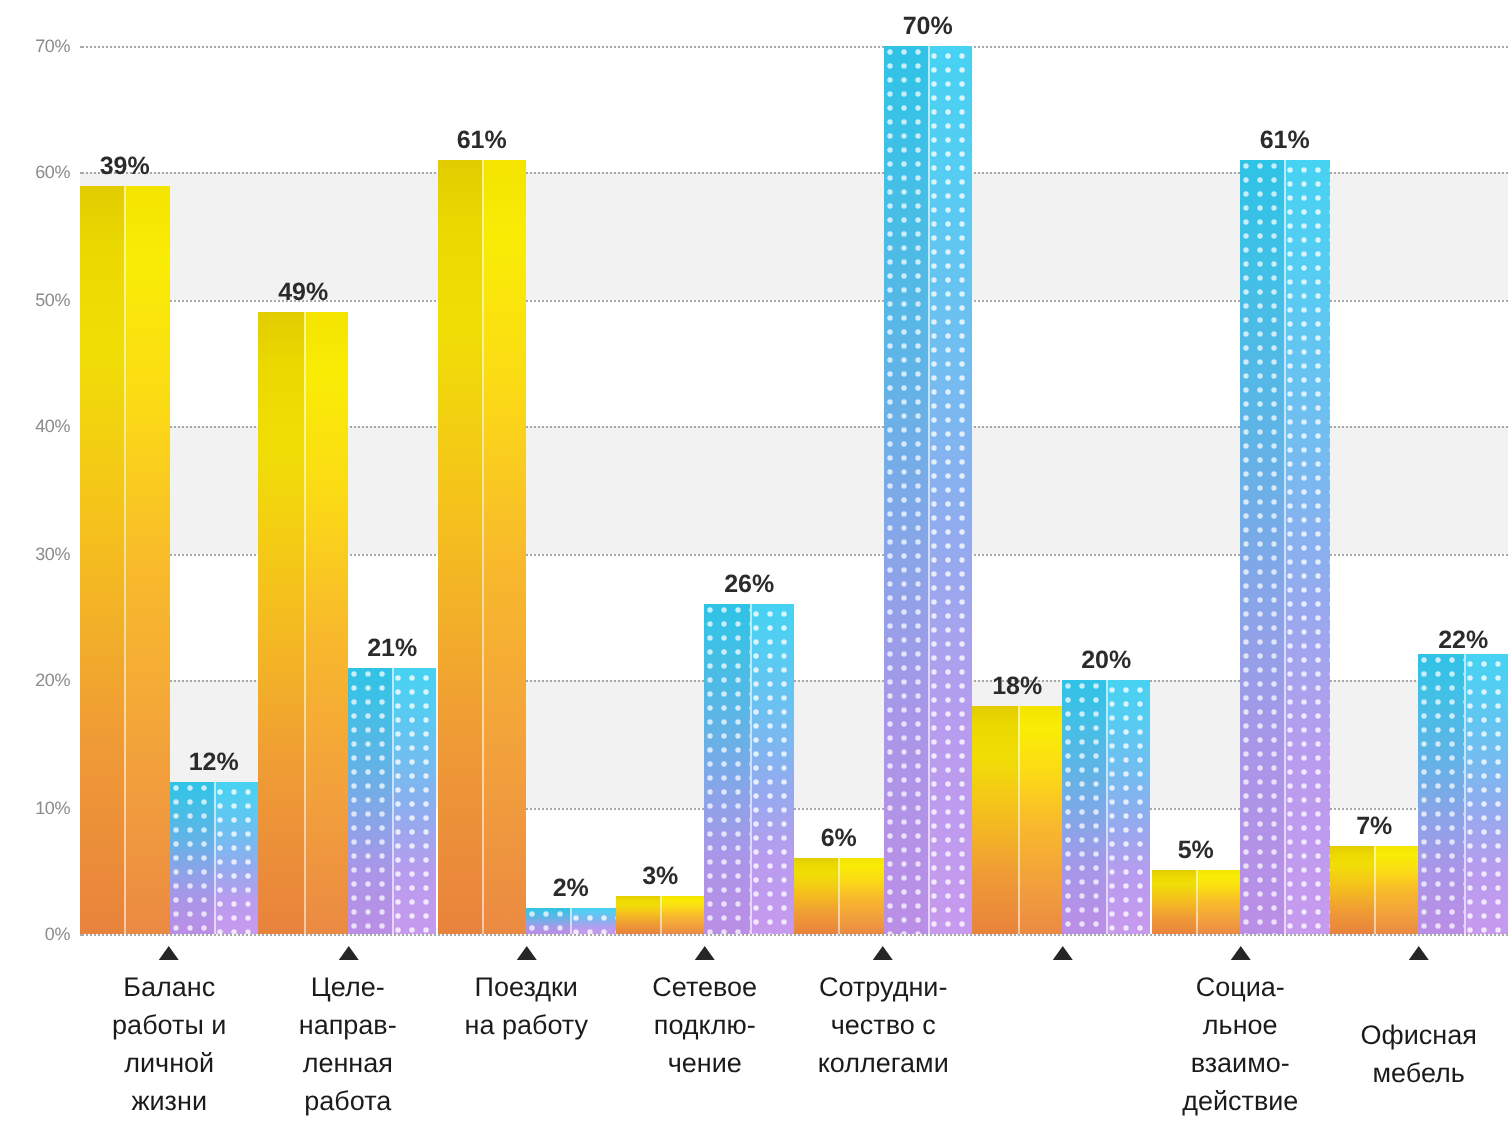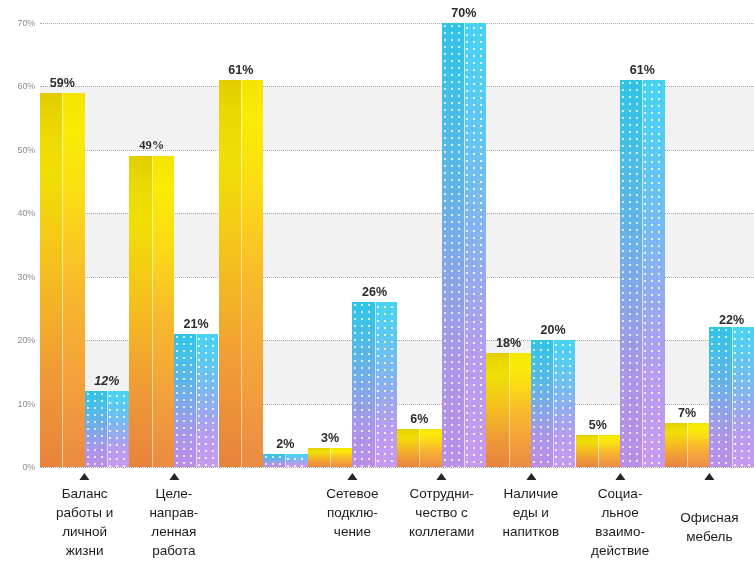--- a/index.html
+++ b/index.html
@@ -130,31 +130,31 @@
       <div class="gridline" style="top: 317.143px; border-top-color: rgb(155, 155, 155);"></div>
       <div class="gridline" style="top: 380.571px; border-top-color: rgb(155, 155, 155);"></div>
       <div class="gridline axis-zero" style="top: 444px; border-top-color: rgb(155, 155, 155);"></div>
     </div>
 
   <div id="bars-layer" style="position: absolute; left: 40px; top: 23px; width: 714px; height: 444px;">
       <div class="bar bar-warm" style="left: 0.125px; width: 44.5px; height: 374.229px;">
         <div class="half half-a"></div>
         <div class="half half-b"></div>
       </div>
-      <div class="value-label" style="left: 22.375px; bottom: 377.229px; color: rgb(43, 43, 43);">59%</div>
+      <div class="value-label" style="left: 22.375px; bottom: 377.229px; color: rgb(43, 43, 43);">39%</div>
       <div class="bar bar-cool" style="left: 44.625px; width: 44.5px; height: 76.1143px;">
         <div class="half half-a"></div>
         <div class="half half-b"></div>
       </div>
-      <div class="value-label" style="left: 66.875px; bottom: 79.1143px; color: rgb(43, 43, 43); font-style: italic;">12%</div>
+      <div class="value-label" style="left: 66.875px; bottom: 79.1143px; color: rgb(43, 43, 43);">12%</div>
       <div class="bar bar-warm" style="left: 89.375px; width: 44.5px; height: 310.8px;">
         <div class="half half-a"></div>
         <div class="half half-b"></div>
       </div>
-      <div class="value-label" style="left: 111.625px; bottom: 313.8px; color: rgb(43, 43, 43); font-family: Liberation Serif, serif;">49%</div>
+      <div class="value-label" style="left: 111.625px; bottom: 313.8px; color: rgb(43, 43, 43);">49%</div>
       <div class="bar bar-cool" style="left: 133.875px; width: 44.5px; height: 133.2px;">
         <div class="half half-a"></div>
         <div class="half half-b"></div>
       </div>
       <div class="value-label" style="left: 156.125px; bottom: 136.2px; color: rgb(43, 43, 43);">21%</div>
       <div class="bar bar-warm" style="left: 178.625px; width: 44.5px; height: 386.914px;">
         <div class="half half-a"></div>
         <div class="half half-b"></div>
       </div>
       <div class="value-label" style="left: 200.875px; bottom: 389.914px; color: rgb(43, 43, 43);">61%</div>
@@ -223,37 +223,39 @@
 личной
 жизни</div>
       </div>
       <div class="cat" style="left: 133.875px; width: 89.25px;">
         <div class="marker" style="border-bottom-color: rgb(38, 38, 38);"></div>
         <div class="cat-text" style="color: rgb(27, 27, 27);">Целе-
 направ-
 ленная
 работа</div>
       </div>
+      <div class="cat" style="left: 223.125px; width: 89.25px;">
+        <div class="marker" style="border-bottom-color: rgb(38, 38, 38);"></div>
+        <div class="cat-text" style="color: rgb(27, 27, 27);">Поездки
+на работу</div>
+      </div>
       <div class="cat" style="left: 401.625px; width: 89.25px;">
         <div class="marker" style="border-bottom-color: rgb(38, 38, 38);"></div>
         <div class="cat-text" style="color: rgb(27, 27, 27);">Сотрудни-
 чество с
 коллегами</div>
       </div>
       <div class="cat" style="left: 312.375px; width: 89.25px;">
         <div class="marker" style="border-bottom-color: rgb(38, 38, 38);"></div>
         <div class="cat-text" style="color: rgb(27, 27, 27);">Сетевое
 подклю-
 чение</div>
       </div>
       <div class="cat" style="left: 490.875px; width: 89.25px;">
         <div class="marker" style="border-bottom-color: rgb(38, 38, 38);"></div>
-        <div class="cat-text" style="color: rgb(27, 27, 27);">Наличие
-еды и
-напитков</div>
       </div>
       <div class="cat" style="left: 580.125px; width: 89.25px;">
         <div class="marker" style="border-bottom-color: rgb(38, 38, 38);"></div>
         <div class="cat-text" style="color: rgb(27, 27, 27);">Социа-
 льное
 взаимо-
 действие</div>
       </div>
       <div class="cat" style="left: 669.375px; width: 89.25px;">
         <div class="marker" style="border-bottom-color: rgb(38, 38, 38);"></div>

